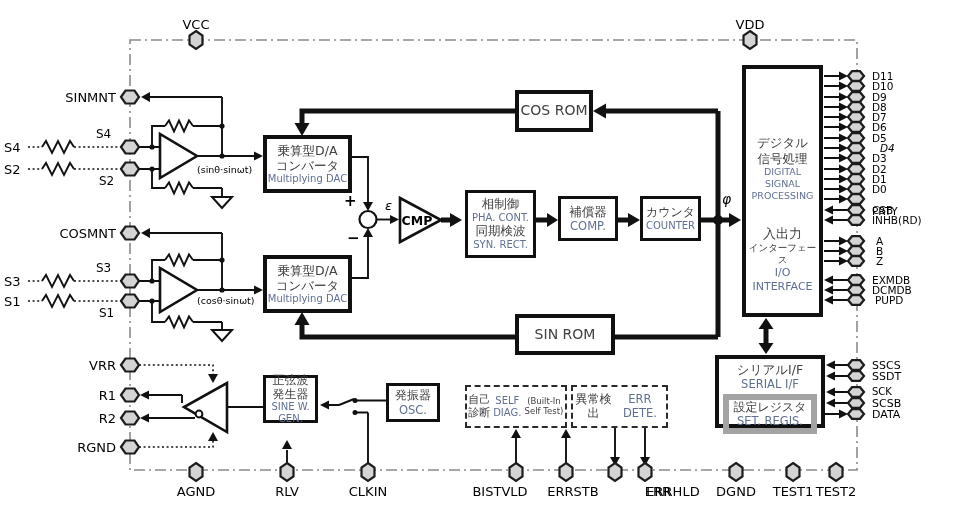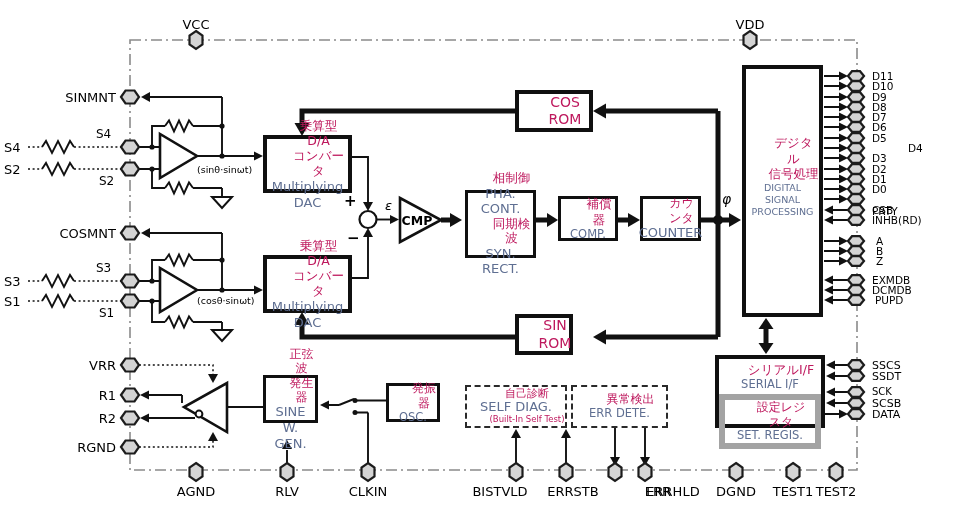--- a/index.html
+++ b/index.html
@@ -9,25 +9,25 @@
   .w5{stroke:#111;stroke-width:5;fill:none;}
   .wd{stroke:#111;stroke-width:1.5;fill:none;stroke-dasharray:2,2.6;}
   .ah{fill:#111;stroke:none;}
   .pinu{fill:#d4d4d4;stroke:#1c1c1c;stroke-width:2.2;}
   .boundary{stroke:#8a8a8a;stroke-width:1.6;fill:none;stroke-dasharray:11,4,2,4;}
   .node{fill:#111;}
   .opamp{fill:#fff;stroke:#111;stroke-width:2.6;}
   .gnd{fill:#fff;stroke:#111;stroke-width:2;}
   .blk{position:absolute;box-sizing:border-box;border:3px solid #101010;background:#fff;display:flex;flex-direction:column;align-items:center;justify-content:center;text-align:center;line-height:1.22;}
   .b4{border-width:4px;}
-  .dbox{position:absolute;box-sizing:border-box;border:2px dashed #2a2a2a;display:flex;flex-direction:column;align-items:center;justify-content:center;text-align:center;line-height:1.15;}
-  .jp{color:#be185d;padding-left:22px;}
+  .dbox{position:absolute;box-sizing:border-box;border:2px dashed #2a2a2a;display:flex;flex-direction:row;align-items:center;text-align:center;line-height:1.15;}
+  .jp{color:#404040;}
   .en{color:#5f6f92;}
   .t14{font-size:14px;} .t13{font-size:13px;} .t125{font-size:12.5px;} .t12{font-size:12px;}
-  .t115{font-size:11.5px;} .t11{font-size:11px;} .t105{font-size:13px;}
+  .t115{font-size:11.5px;} .t11{font-size:11px;} .t105{font-size:10px;}
   .t95{font-size:9.5px;} .t85{font-size:8.5px;}
   .lbl{position:absolute;font-size:13px;color:#000;white-space:nowrap;}
   .ctr{text-align:center;}
   .rgt{text-align:right;}
   .pr{position:absolute;font-size:10.5px;color:#000;white-space:nowrap;}
   .ann{position:absolute;color:#000;white-space:nowrap;}
   .innerbox{box-sizing:border-box;border:6px solid #a3a3a3;margin-top:3px;padding:0 4px;line-height:1.2;}
 </style>
 </head>
 <body>
@@ -223,21 +223,21 @@
   <span class="en t105">Multiplying DAC</span>
 </div>
 <div class="blk b4" style="left:263px;top:255px;width:89px;height:58px;">
   <span class="jp t125">乗算型D/A</span>
   <span class="jp t125">コンバータ</span>
   <span class="en t105">Multiplying DAC</span>
 </div>
 <div class="blk b4" style="left:515px;top:90px;width:78px;height:42px;">
   <span class="jp t14">COS ROM</span>
 </div>
-<div class="blk b4" style="left:515px;top:314px;width:58px;height:41px;">
+<div class="blk b4" style="left:515px;top:314px;width:100px;height:41px;">
   <span class="jp t14">SIN ROM</span>
 </div>
 <div class="blk" style="left:465px;top:190px;width:71px;height:68px;line-height:1.18;">
   <span class="jp t125">相制御</span>
   <span class="en t105">PHA. CONT.</span>
   <span class="jp t125">同期検波</span>
   <span class="en t105">SYN. RECT.</span>
 </div>
 <div class="blk" style="left:558px;top:196px;width:60px;height:45px;">
   <span class="jp t125">補償器</span>
@@ -247,20 +247,26 @@
   <span class="jp t12">カウンタ</span>
   <span class="en t105">COUNTER</span>
 </div>
 
 <div class="blk b4" style="left:742px;top:65px;width:81px;height:252px;justify-content:flex-start;">
   <div style="position:absolute;left:0;top:66px;width:73px;text-align:center;line-height:1.25;">
     <span class="jp t125" style="display:block;">デジタル</span>
     <span class="jp t125" style="display:block;">信号処理</span>
     <span class="en t95" style="display:block;">DIGITAL SIGNAL</span>
     <span class="en t95" style="display:block;">PROCESSING</span>
+  </div>
+  <div style="position:absolute;left:0;top:157px;width:73px;text-align:center;line-height:1.25;">
+    <span class="jp t13" style="display:block;">入出力</span>
+    <span class="jp t95" style="display:block;">インターフェース</span>
+    <span class="en t11" style="display:block;">I/O</span>
+    <span class="en t11" style="display:block;">INTERFACE</span>
   </div>
 </div>
 
 <div class="blk b4" style="left:715px;top:355px;width:110px;height:73px;justify-content:flex-start;padding-top:3px;">
   <span class="jp t125">シリアルI/F</span>
   <span class="en t115">SERIAL I/F</span>
   <div class="innerbox">
     <span class="jp t12" style="display:block;">設定レジスタ</span>
     <span class="en t115" style="display:block;">SET. REGIS.</span>
   </div>
@@ -326,21 +332,21 @@
 <div class="lbl ctr" style="left:763px;top:484px;width:60px;">TEST1</div>
 <div class="lbl ctr" style="left:806px;top:484px;width:60px;">TEST2</div>
 
 <div class="pr" style="left:872px;top:70px;">D11</div>
 <div class="pr" style="left:872px;top:80px;">D10</div>
 <div class="pr" style="left:872px;top:91px;">D9</div>
 <div class="pr" style="left:872px;top:101px;">D8</div>
 <div class="pr" style="left:872px;top:111px;">D7</div>
 <div class="pr" style="left:872px;top:121px;">D6</div>
 <div class="pr" style="left:872px;top:132px;">D5</div>
-<div class="pr" style="left:908px;top:142px;">D4</div>
+<div class="pr" style="left:880px;top:142px;font-style:italic;">D4</div>
 <div class="pr" style="left:872px;top:152px;text-align:center;">D3</div>
 <div class="pr" style="left:872px;top:163px;">D2</div>
 <div class="pr" style="left:872px;top:173px;text-align:center;">D1</div>
 <div class="pr" style="left:872px;top:183px;">D0</div>
 <div class="pr" style="left:872px;top:205px;">PRTY</div>
 <div class="pr" style="left:872px;top:204px;">CSB</div>
 <div class="pr" style="left:872px;top:214px;">INHB(RD)</div>
 
 <div class="pr" style="left:876px;top:235px;">A</div>
 <div class="pr" style="left:876px;top:245px;">B</div>

